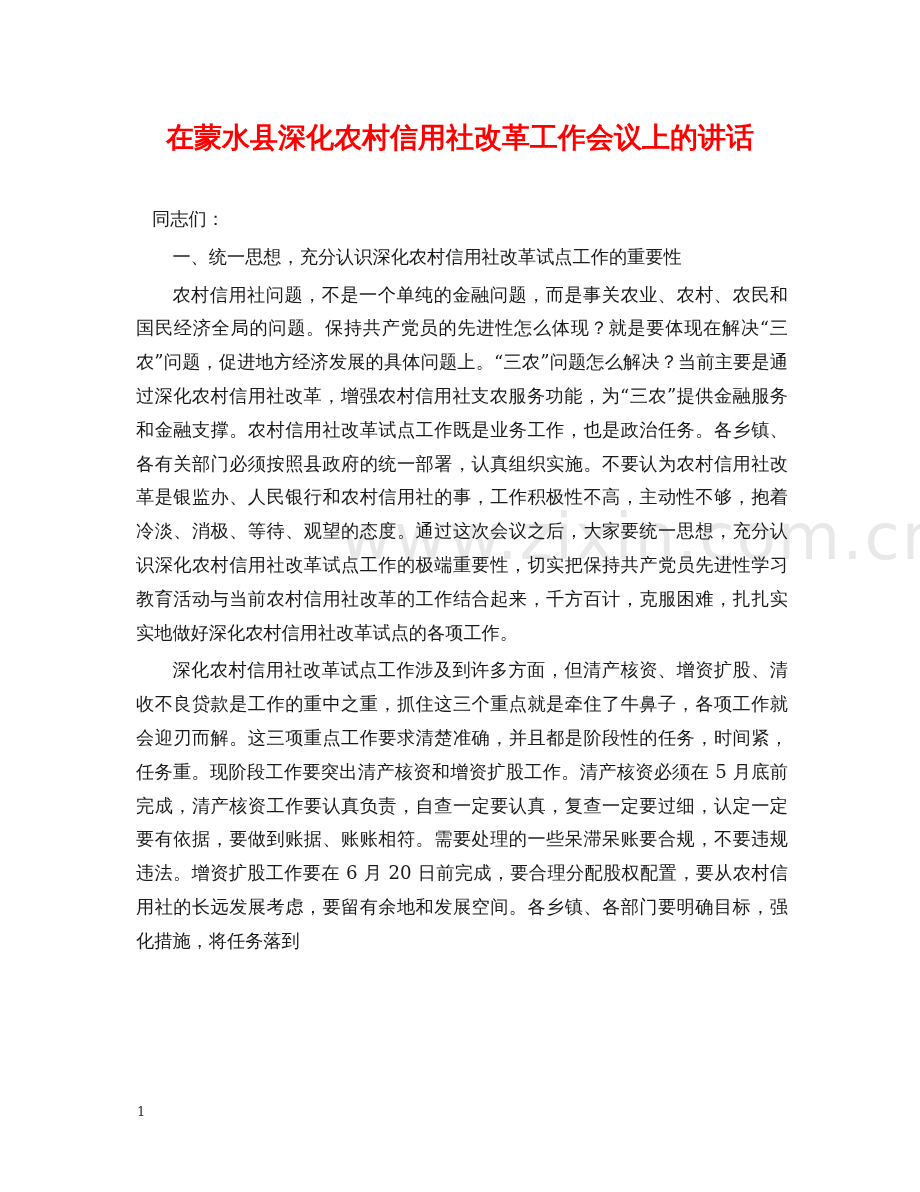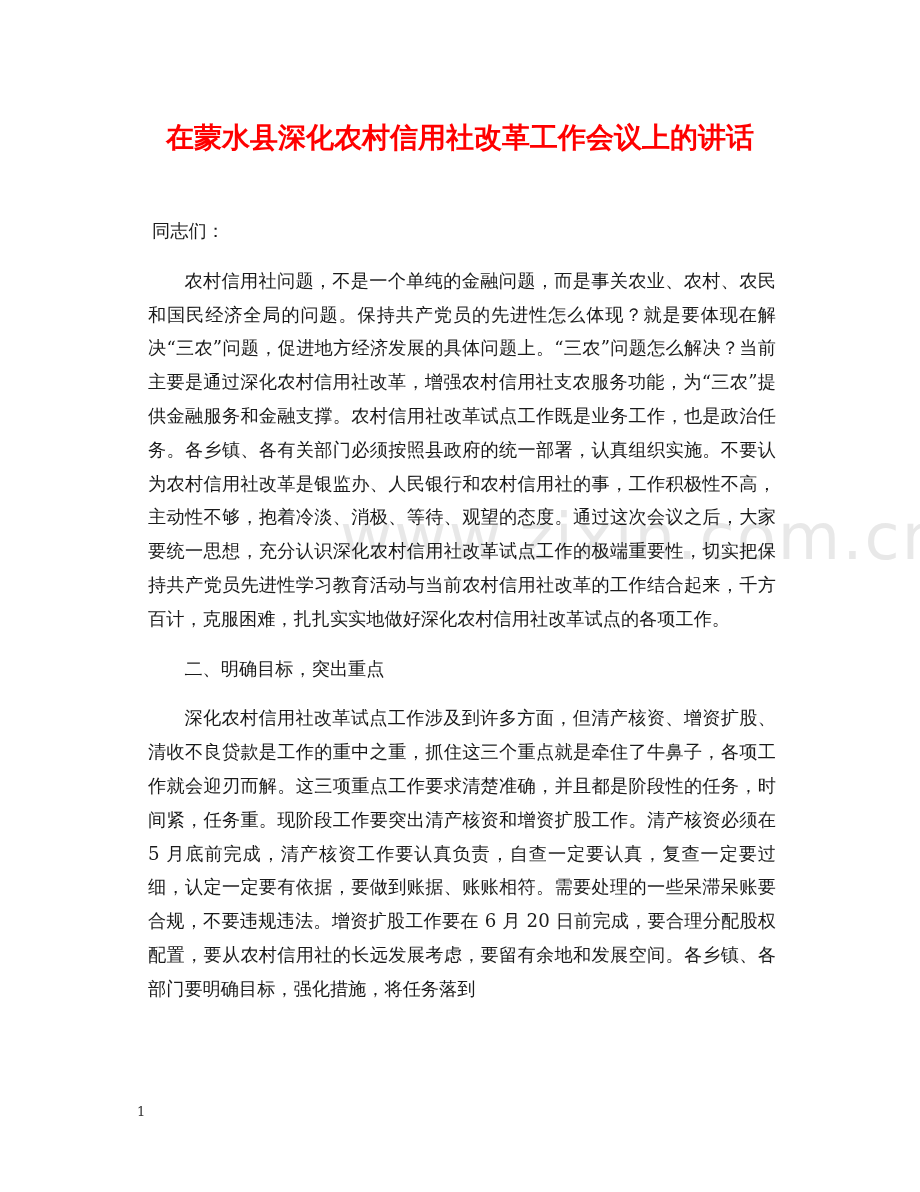--- a/index.html
+++ b/index.html
@@ -38,21 +38,21 @@
       position: absolute;
       left: 132px;
       top: 198px;
       width: 660px;
       font-size: 18.2px;
       line-height: 33.8px;
       text-align: justify;
       text-justify: inter-ideograph;
     }
     .body-text p {
-      margin: 16px;
+      margin: 4px;
       text-indent: 2em;
     }
     .body-text p.salutation {
       text-indent: 2em;
       margin-left: -0.9em;
     }
     .body-text p.heading {
       text-indent: 2em;
     }
     .watermark {
@@ -79,20 +79,20 @@
 <body>
 
 <div class="page">
 
   <div class="title">在蒙水县深化农村信用社改革工作会议上的讲话</div>
 
   <div class="watermark">www.zixin.com.cn</div>
 
   <div class="body-text">
     <p class="salutation">同志们：</p>
+    <p class="heading">一、统一思想，充分认识深化农村信用社改革试点工作的重要性</p>
     <p>农村信用社问题，不是一个单纯的金融问题，而是事关农业、农村、农民和国民经济全局的问题。保持共产党员的先进性怎么体现？就是要体现在解决“三农”问题，促进地方经济发展的具体问题上。“三农”问题怎么解决？当前主要是通过深化农村信用社改革，增强农村信用社支农服务功能，为“三农”提供金融服务和金融支撑。农村信用社改革试点工作既是业务工作，也是政治任务。各乡镇、各有关部门必须按照县政府的统一部署，认真组织实施。不要认为农村信用社改革是银监办、人民银行和农村信用社的事，工作积极性不高，主动性不够，抱着冷淡、消极、等待、观望的态度。通过这次会议之后，大家要统一思想，充分认识深化农村信用社改革试点工作的极端重要性，切实把保持共产党员先进性学习教育活动与当前农村信用社改革的工作结合起来，千方百计，克服困难，扎扎实实地做好深化农村信用社改革试点的各项工作。</p>
-    <p class="heading">二、明确目标，突出重点</p>
     <p>深化农村信用社改革试点工作涉及到许多方面，但清产核资、增资扩股、清收不良贷款是工作的重中之重，抓住这三个重点就是牵住了牛鼻子，各项工作就会迎刃而解。这三项重点工作要求清楚准确，并且都是阶段性的任务，时间紧，任务重。现阶段工作要突出清产核资和增资扩股工作。清产核资必须在 5 月底前完成，清产核资工作要认真负责，自查一定要认真，复查一定要过细，认定一定要有依据，要做到账据、账账相符。需要处理的一些呆滞呆账要合规，不要违规违法。增资扩股工作要在 6 月 20 日前完成，要合理分配股权配置，要从农村信用社的长远发展考虑，要留有余地和发展空间。各乡镇、各部门要明确目标，强化措施，将任务落到</p>
   </div>
 
   <div class="page-number">1</div>
 
 </div>
 
 </body></html>

